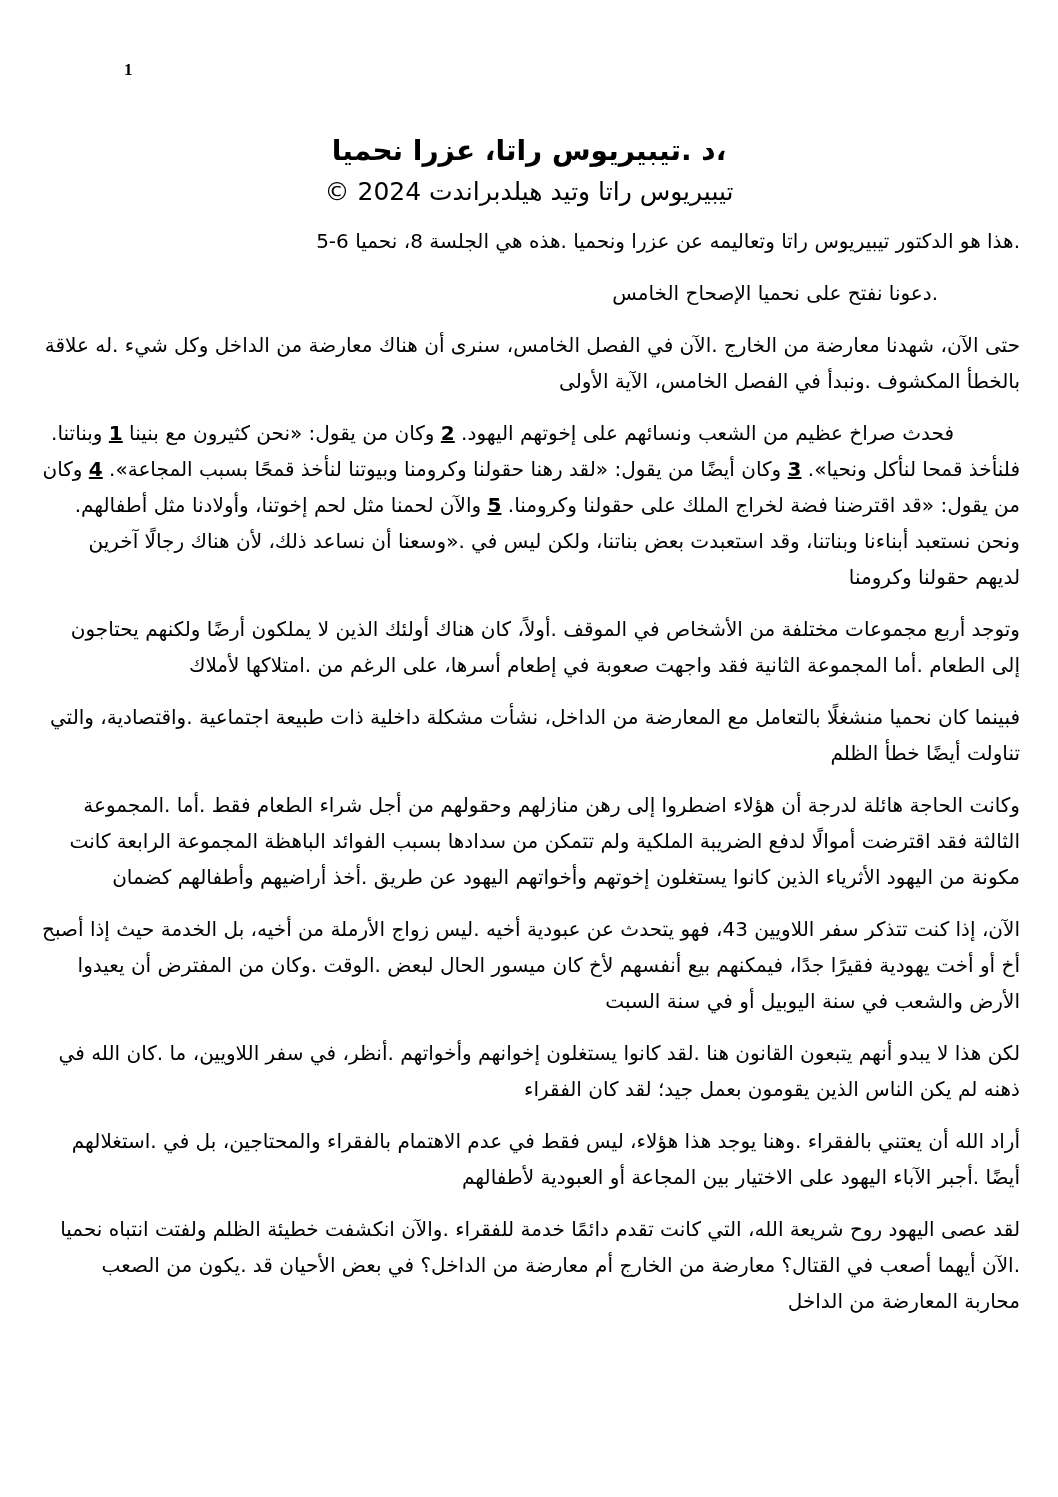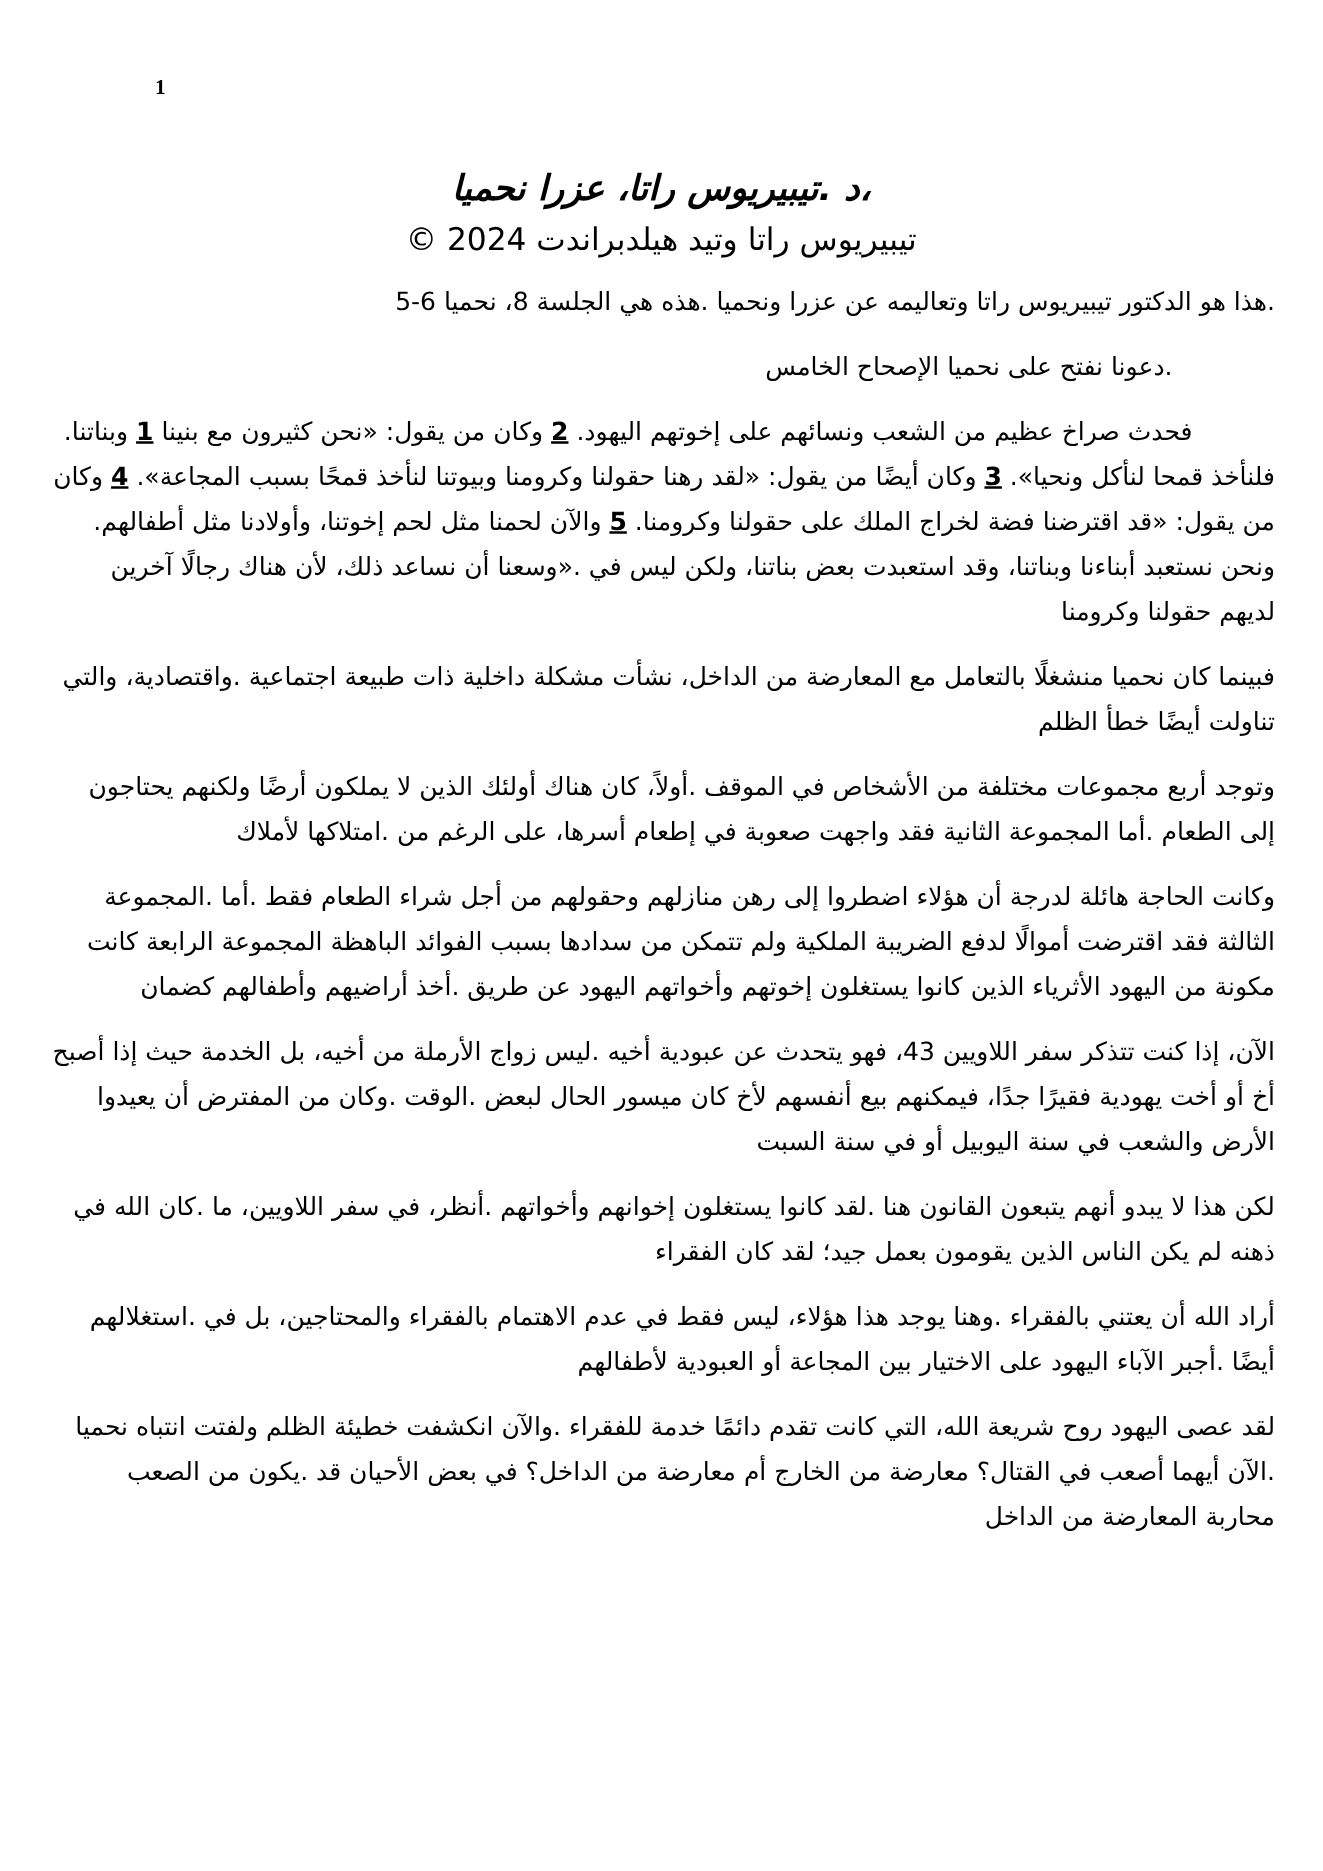--- a/index.html
+++ b/index.html
@@ -22,21 +22,20 @@
     color:#000;
   }
   .header{
     padding-top:128px;
     text-align:center;
   }
   .title-line{
     font-size:28px;
     font-weight:bold;
     line-height:46px;
-    font-style:italic;
   }
   .copyright-line{
     font-size:25px;
     line-height:30px;
     margin-top:3px;
   }
   .content{
     margin:16px 38px 0 40px;
     font-size:20px;
     line-height:36px;
@@ -64,22 +63,23 @@
   <div class="page-number">1</div>
 
   <div class="header" dir="rtl">
     <div class="title-line">،د .تيبيريوس راتا، عزرا نحميا</div>
     <div class="copyright-line">تيبيريوس راتا وتيد هيلدبراندت 2024 ©</div>
   </div>
 
   <div class="content" dir="rtl">
       <p>.هذا هو الدكتور تيبيريوس راتا وتعاليمه عن عزرا ونحميا .هذه هي الجلسة 8، نحميا 6-5</p>
       <p class="inset-right">.دعونا نفتح على نحميا الإصحاح الخامس</p>
+      <p>حتى الآن، شهدنا معارضة من الخارج .الآن في الفصل الخامس، سنرى أن هناك معارضة من الداخل وكل شيء .له علاقة بالخطأ المكشوف .ونبدأ في الفصل الخامس، الآية الأولى</p>
       <p class="scripture">فحدث صراخ عظيم من الشعب ونسائهم على إخوتهم اليهود. <span class="verse-num">2</span> وكان من يقول: «نحن كثيرون مع بنينا <span class="verse-num">1</span> وبناتنا. فلنأخذ قمحا لنأكل ونحيا». <span class="verse-num">3</span> وكان أيضًا من يقول: «لقد رهنا حقولنا وكرومنا وبيوتنا لنأخذ قمحًا بسبب المجاعة». <span class="verse-num">4</span> وكان من يقول: «قد اقترضنا فضة لخراج الملك على حقولنا وكرومنا. <span class="verse-num">5</span> والآن لحمنا مثل لحم إخوتنا، وأولادنا مثل أطفالهم. ونحن نستعبد أبناءنا وبناتنا، وقد استعبدت بعض بناتنا، ولكن ليس في .«وسعنا أن نساعد ذلك، لأن هناك رجالًا آخرين لديهم حقولنا وكرومنا</p>
+      <p>وتوجد أربع مجموعات مختلفة من الأشخاص في الموقف .أولاً، كان هناك أولئك الذين لا يملكون أرضًا ولكنهم يحتاجون إلى الطعام .أما المجموعة الثانية فقد واجهت صعوبة في إطعام أسرها، على الرغم من .امتلاكها لأملاك</p>
       <p>فبينما كان نحميا منشغلًا بالتعامل مع المعارضة من الداخل، نشأت مشكلة داخلية ذات طبيعة اجتماعية .واقتصادية، والتي تناولت أيضًا خطأ الظلم</p>
-      <p>وتوجد أربع مجموعات مختلفة من الأشخاص في الموقف .أولاً، كان هناك أولئك الذين لا يملكون أرضًا ولكنهم يحتاجون إلى الطعام .أما المجموعة الثانية فقد واجهت صعوبة في إطعام أسرها، على الرغم من .امتلاكها لأملاك</p>
       <p>وكانت الحاجة هائلة لدرجة أن هؤلاء اضطروا إلى رهن منازلهم وحقولهم من أجل شراء الطعام فقط .أما .المجموعة الثالثة فقد اقترضت أموالًا لدفع الضريبة الملكية ولم تتمكن من سدادها بسبب الفوائد الباهظة المجموعة الرابعة كانت مكونة من اليهود الأثرياء الذين كانوا يستغلون إخوتهم وأخواتهم اليهود عن طريق .أخذ أراضيهم وأطفالهم كضمان</p>
       <p>الآن، إذا كنت تتذكر سفر اللاويين 43، فهو يتحدث عن عبودية أخيه .ليس زواج الأرملة من أخيه، بل الخدمة حيث إذا أصبح أخ أو أخت يهودية فقيرًا جدًا، فيمكنهم بيع أنفسهم لأخ كان ميسور الحال لبعض .الوقت .وكان من المفترض أن يعيدوا الأرض والشعب في سنة اليوبيل أو في سنة السبت</p>
       <p>لكن هذا لا يبدو أنهم يتبعون القانون هنا .لقد كانوا يستغلون إخوانهم وأخواتهم .أنظر، في سفر اللاويين، ما .كان الله في ذهنه لم يكن الناس الذين يقومون بعمل جيد؛ لقد كان الفقراء</p>
       <p>أراد الله أن يعتني بالفقراء .وهنا يوجد هذا هؤلاء، ليس فقط في عدم الاهتمام بالفقراء والمحتاجين، بل في .استغلالهم أيضًا .أجبر الآباء اليهود على الاختيار بين المجاعة أو العبودية لأطفالهم</p>
       <p>لقد عصى اليهود روح شريعة الله، التي كانت تقدم دائمًا خدمة للفقراء .والآن انكشفت خطيئة الظلم ولفتت انتباه نحميا .الآن أيهما أصعب في القتال؟ معارضة من الخارج أم معارضة من الداخل؟ في بعض الأحيان قد .يكون من الصعب محاربة المعارضة من الداخل</p>
     </div>
 </div>
 
 </body></html>

